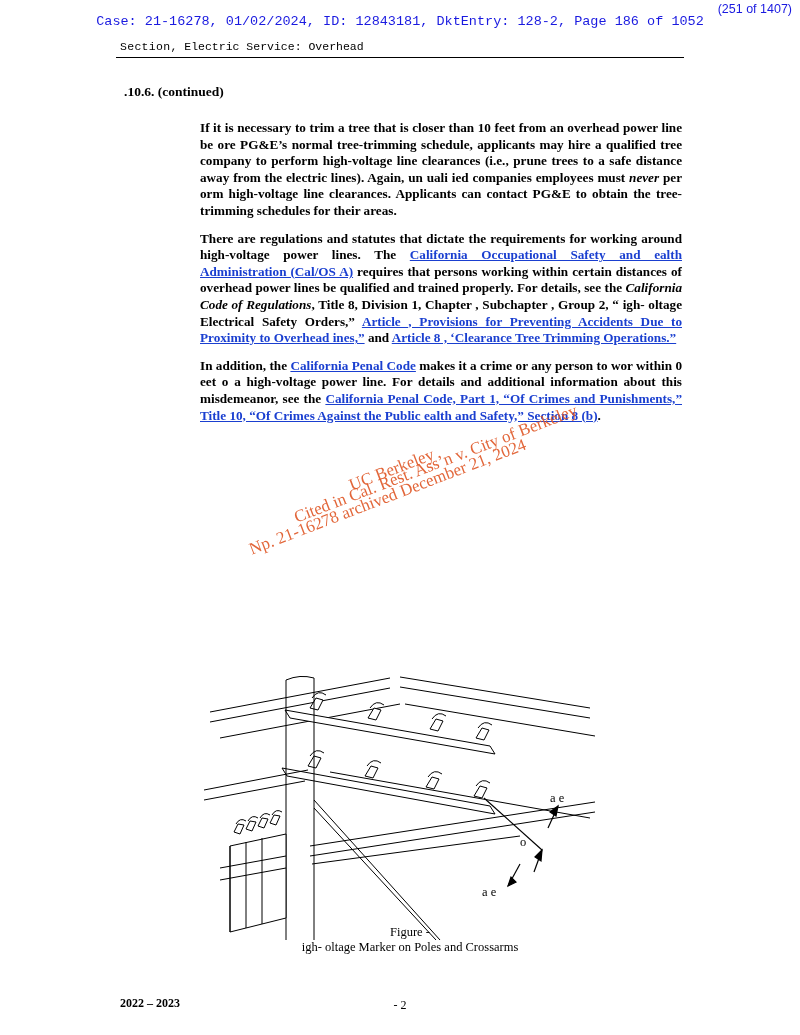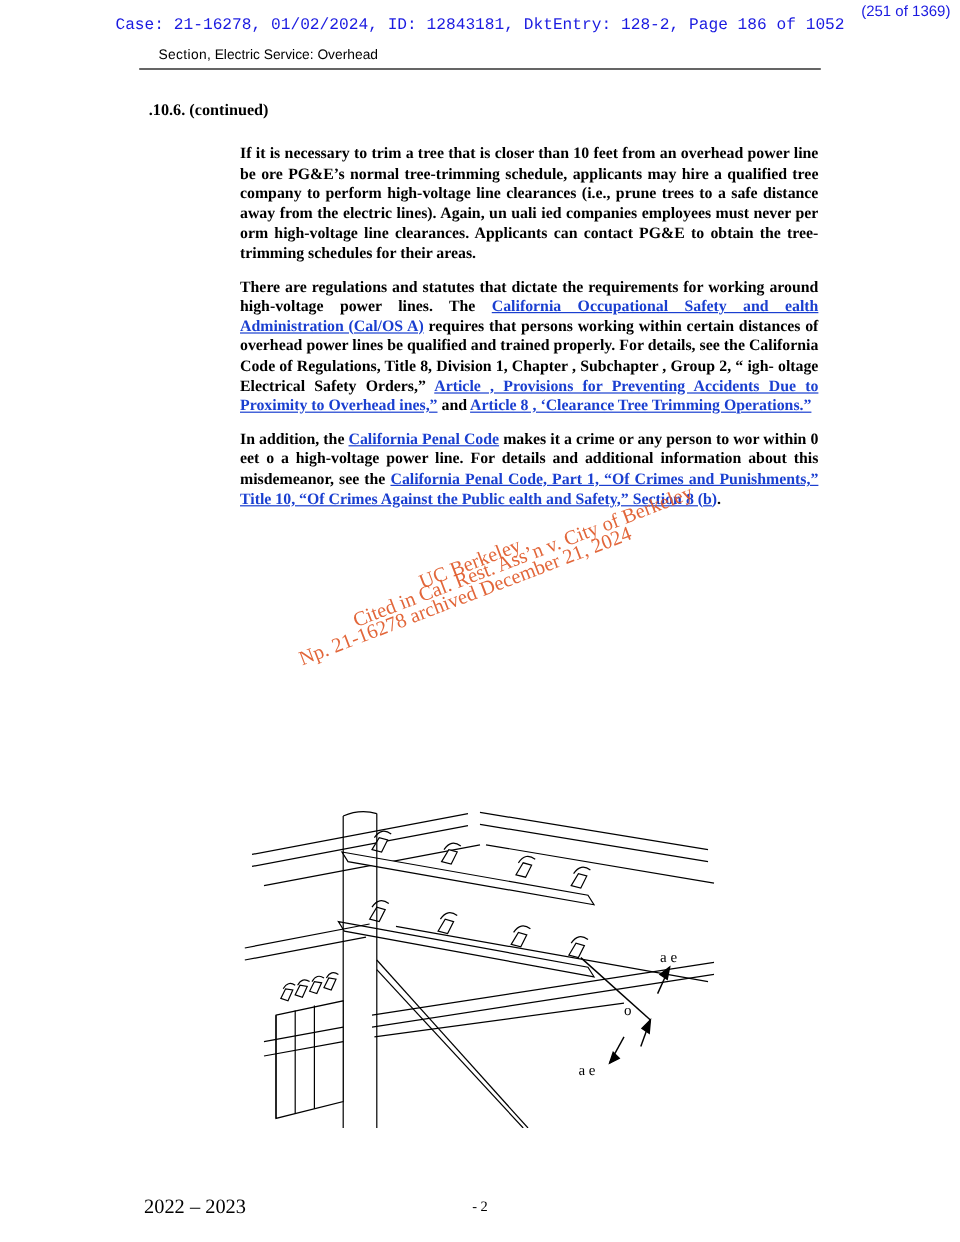--- a/index.html
+++ b/index.html
@@ -43,22 +43,21 @@
     left: 116px;
     top: 57px;
     width: 568px;
     border-top: 1px solid #000;
   }
   .section-head {
     position: absolute;
     left: 120px;
     top: 40px;
     font-size: 11.5px;
-    font-family: Liberation Sans, sans-serif;
-    margin-left: 12px;
+    font-family: Liberation Mono, monospace;
   }
   .section-head .sect-label {
     letter-spacing: 0.3px;
   }
   .continued {
     position: absolute;
     left: 124px;
     top: 84px;
     font-size: 13.5px;
     font-weight: bold;
@@ -81,20 +80,21 @@
     font-weight: bold;
   }
   .reg-para {
     font-weight: bold;
   }
   a.link {
     color: #1a3fd0;
     text-decoration: underline;
   }
   .ital {
+    font-style: italic;
   }
   .figure-wrap {
     position: absolute;
     left: 190px;
     top: 650px;
     width: 420px;
     height: 290px;
     text-decoration: underline;
   }
   .fig-caption {
@@ -103,22 +103,22 @@
     top: 925px;
     width: 420px;
     text-align: center;
     font-size: 12.5px;
     line-height: 15px;
   }
   .footer-left {
     position: absolute;
     left: 120px;
     top: 996px;
-    font-size: 17px;
-    font-weight: normal;
+    font-size: 12px;
+    font-weight: bold;
   }
   .footer-center {
     position: absolute;
     left: 0;
     top: 998px;
     width: 800px;
     text-align: center;
     font-size: 12px;
   }
   .watermark {
@@ -158,21 +158,21 @@
   .arrow-label {
     font-family: "Liberation Serif", serif;
     font-size: 12.5px;
   }
 </style>
 </head>
 <body>
 
 <div class="page">
 
-  <div class="stamp-right">(251 of 1369)</div>
+  <div class="stamp-right">(251 of 1407)</div>
 
   <div class="case-line">Case: 21-16278, 01/02/2024, ID: 12843181, DktEntry: 128-2, Page 186 of 1052</div>
 
   <div class="section-head">
     <span class="sect-label">Section</span><span>, Electric Service: Overhead</span>
   </div>
   <div class="header-rule"></div>
 
   <div class="continued">.10.6.  (continued)</div>
 
@@ -271,17 +271,21 @@
           <line x1="330" y1="214" x2="318" y2="236"></line>
           <polygon points="318,236 326,232 321,227" fill="#000"></polygon>
         </g>
       </g>
       <text class="arrow-label" x="360" y="152">a e</text>
       <text class="arrow-label" x="330" y="196">o</text>
       <text class="arrow-label" x="292" y="246">a e</text>
     </svg>
   </div>
 
+  <div class="fig-caption">
+    <div>Figure  -</div>
+    <div> igh- oltage Marker on Poles and Crossarms</div>
+  </div>
 
   <div class="footer-left">2022 – 2023</div>
   <div class="footer-center">-  2</div>
 
 </div>
 
 </body></html>

